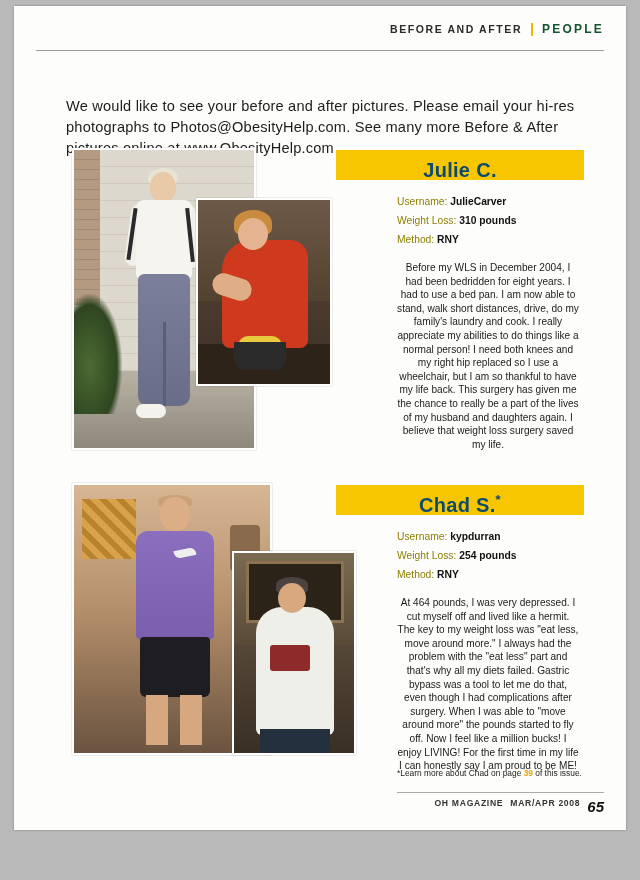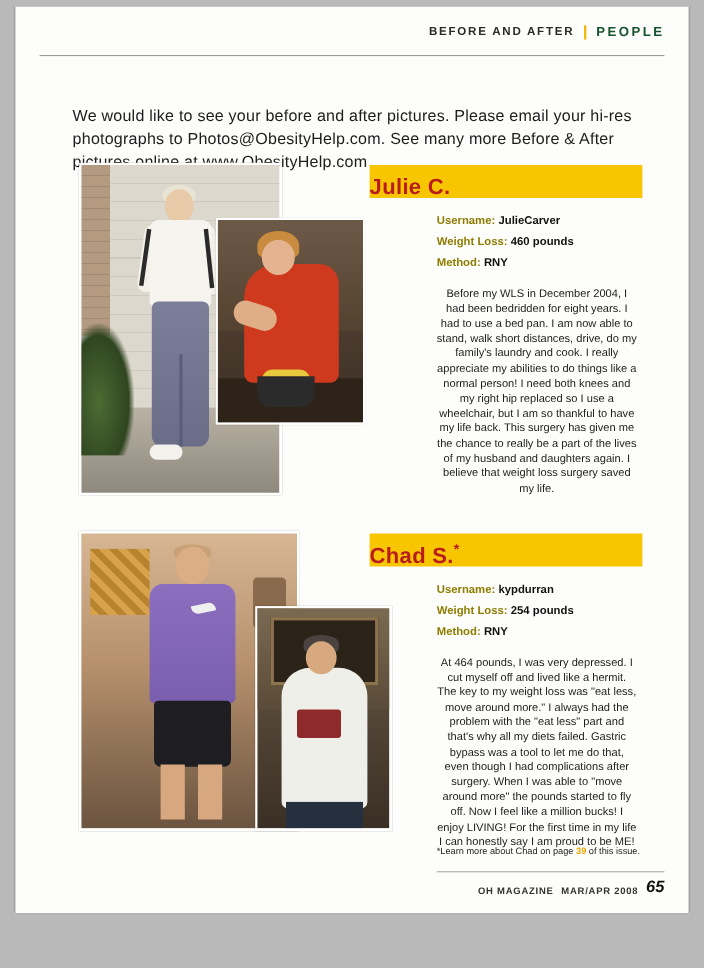--- a/index.html
+++ b/index.html
@@ -77,43 +77,43 @@
   }
   #profile-0 { top: 130px; height: 320px; }
   #profile-1 { top: 465px; height: 320px; }
 
   .namebar {
     position: absolute;
     left: 322px;
     width: 248px;
     height: 30px;
     background: #f7c600;
-    color: #b91c1c;
+    color: #0c4a6e;
     font-size: 20px;
     font-weight: bold;
-    text-align: left;
+    text-align: center;
     line-height: 30px;
     letter-spacing: 0.3px;
   }
   .namebar .star {
     font-size: 13px;
     vertical-align: super;
   }
 
   .facts {
     position: absolute;
     left: 383px;
     width: 200px;
     font-size: 10.3px;
     color: #111;
     line-height: 19px;
   }
   .facts .lbl {
     color: #8d7d00;
-    font-weight: bold;
+    font-weight: normal;
     margin-top: 10px;
   }
   .facts .val {
     color: #111;
     font-weight: bold;
     text-align: right;
   }
 
   .story {
     position: absolute;
@@ -233,21 +233,21 @@
     right: 22px;
     top: 786px;
     height: 1px;
     background: #aaa;
   }
   .footer {
     position: absolute;
     right: 22px;
     top: 792px;
     display: flex;
-    align-items: flex-end;
+    align-items: flex-start;
     gap: 7px;
     font-size: 8.6px;
     letter-spacing: 0.7px;
     color: #333;
     font-weight: bold;
   }
   .footer .pagenum {
     font-size: 15px;
     color: #111;
     letter-spacing: 0;
@@ -304,21 +304,21 @@
       <span>Julie C.</span><span class="star"></span>
     </div>
 
     <div class="facts" style="top:56px">
       <div>
         <span class="lbl">Username:</span>
         <span class="val">JulieCarver</span>
       </div>
       <div>
         <span class="lbl">Weight Loss:</span>
-        <span class="val">460 pounds</span>
+        <span class="val">310 pounds</span>
       </div>
       <div>
         <span class="lbl">Method:</span>
         <span class="val">RNY</span>
       </div>
     </div>
 
     <div class="story" style="top:125px">Before my WLS in December 2004, I had been bedridden for eight years. I had to use a bed pan. I am now able to stand, walk short distances, drive, do my family's laundry and cook. I really appreciate my abilities to do things like a normal person! I need both knees and my right hip replaced so I use a wheelchair, but I am so thankful to have my life back. This surgery has given me the chance to really be a part of the lives of my husband and daughters again. I believe that weight loss surgery saved my life.</div>
   </div>
 

